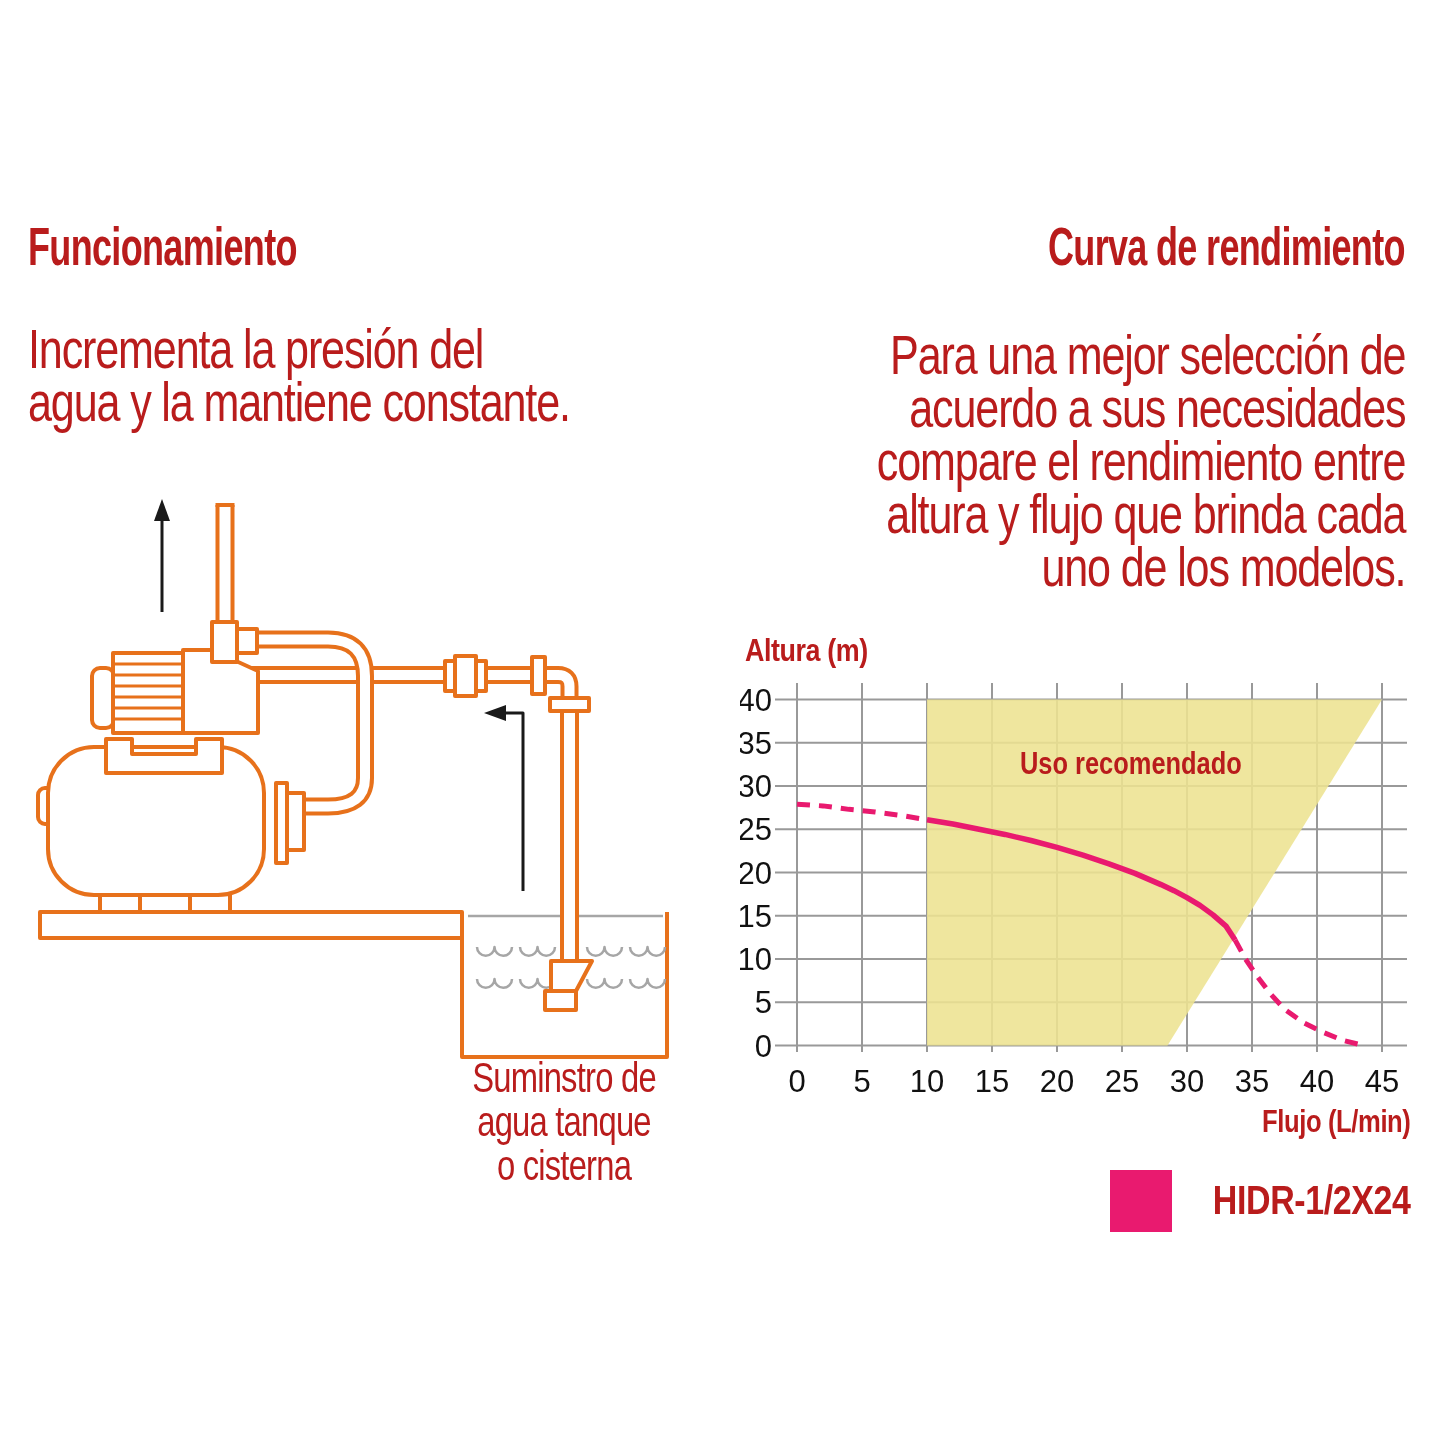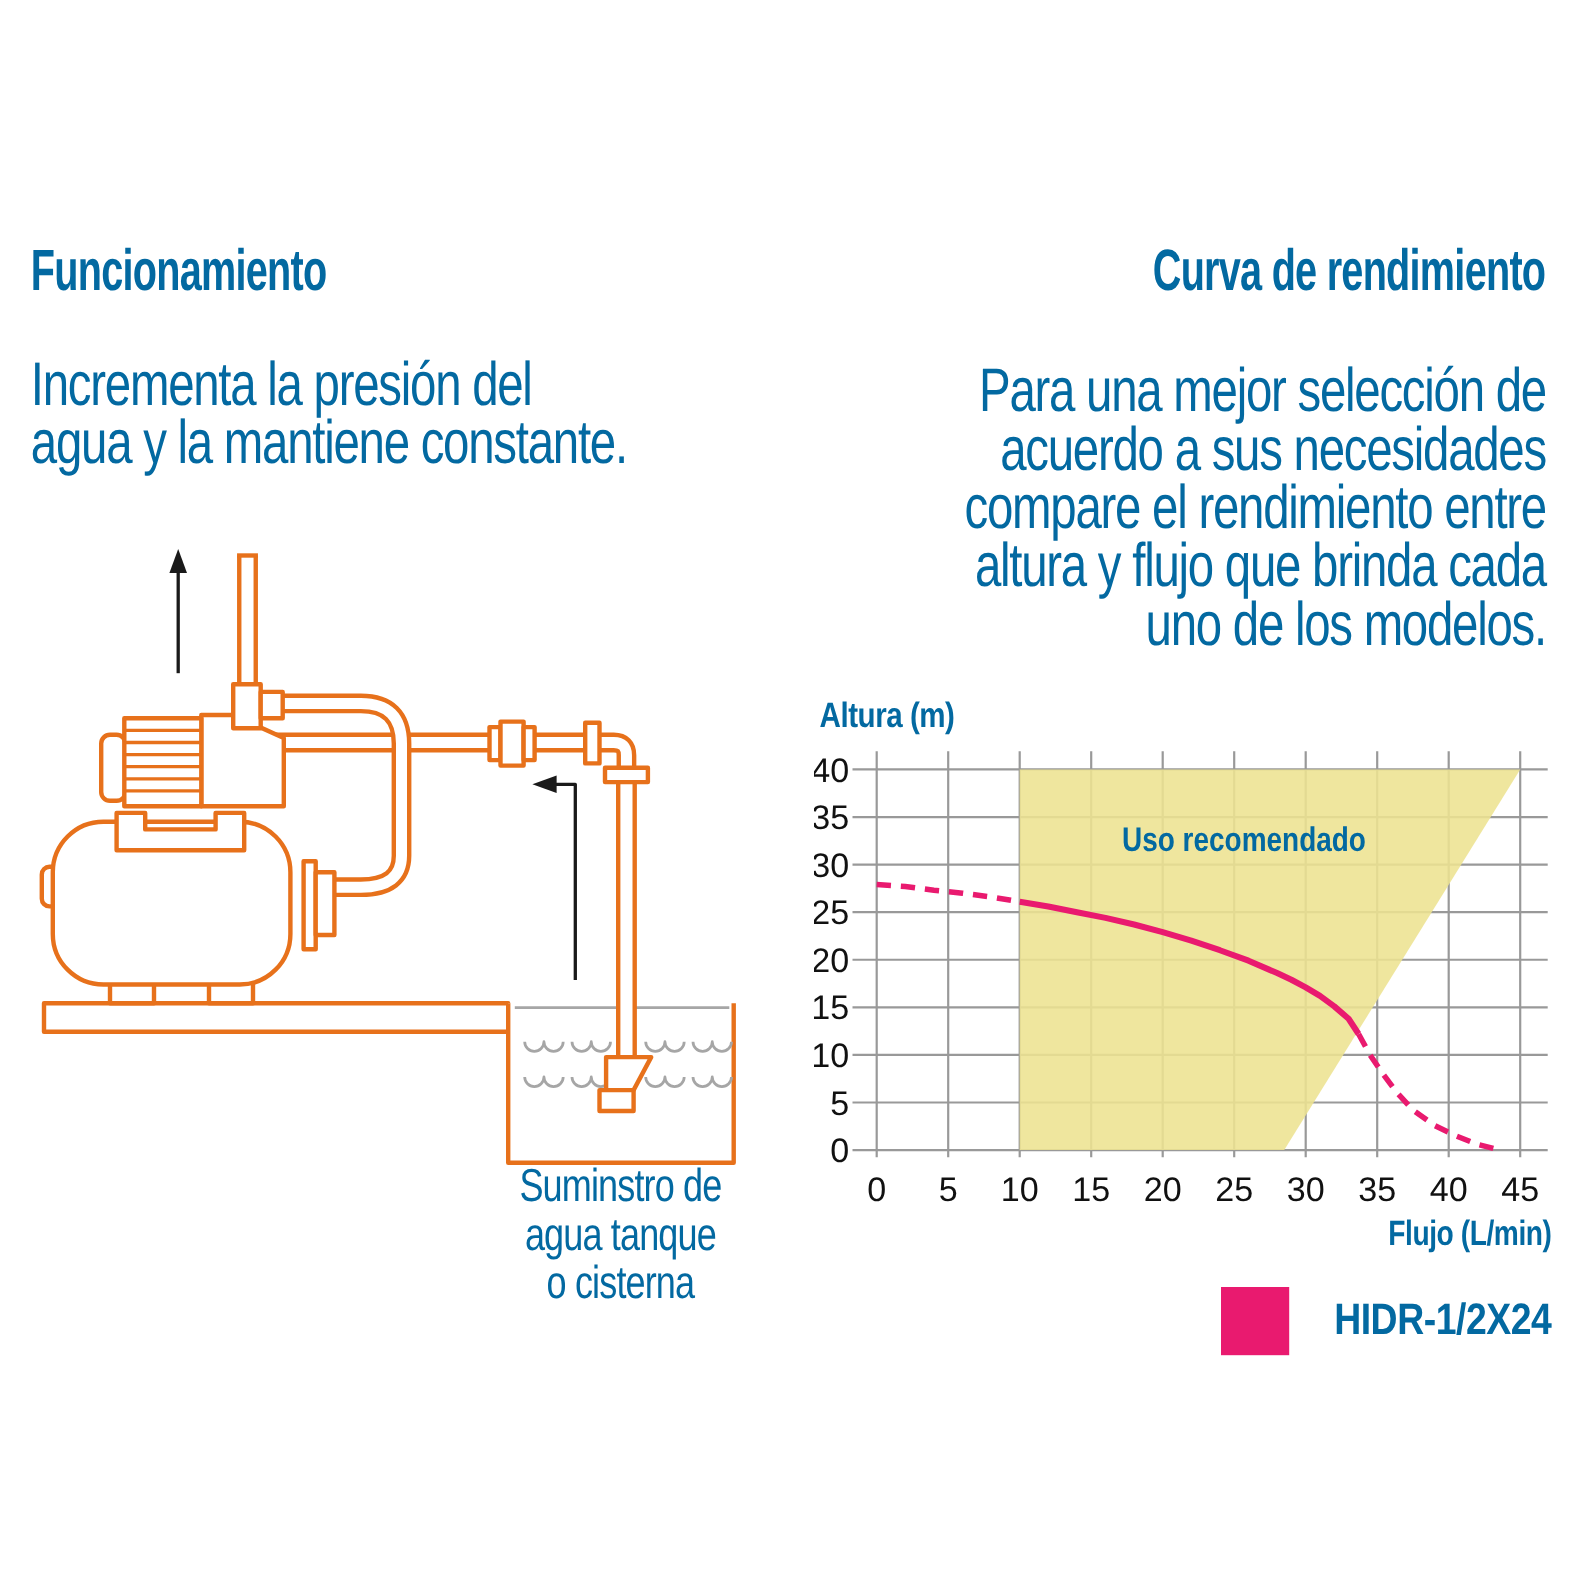--- a/index.html
+++ b/index.html
@@ -1,17 +1,17 @@
 <!DOCTYPE html>
 <html><head>
 <meta charset="utf-8">
 <style>
   html,body{margin:0;padding:0;background:#fff;}
   #canvas{position:relative;width:1445px;height:1445px;background:#fff;overflow:hidden;
-          font-family:"Liberation Sans","DejaVu Sans",sans-serif;color:#0369a1;}
+          font-family:"Liberation Sans","DejaVu Sans",sans-serif;color:#b91c1c;}
   .abs{position:absolute;}
   .h1{font-size:53px;font-weight:bold;line-height:1;white-space:nowrap;letter-spacing:-1px;}
   .squeeze-l{transform:scaleX(0.68);transform-origin:left top;}
   .squeeze-r{transform:scaleX(0.68);transform-origin:right top;}
   .body-text{font-size:56px;line-height:53px;white-space:nowrap;letter-spacing:-1.5px;}
   .bl{transform:scaleX(0.77);transform-origin:left top;}
   .br{transform:scaleX(0.77);transform-origin:right top;text-align:right;}
   .axis-label{font-size:32px;font-weight:bold;white-space:nowrap;letter-spacing:-0.5px;}
   .caption{font-size:42px;line-height:44px;text-align:center;white-space:nowrap;
            transform:scaleX(0.78);transform-origin:center top;letter-spacing:-1px;}

